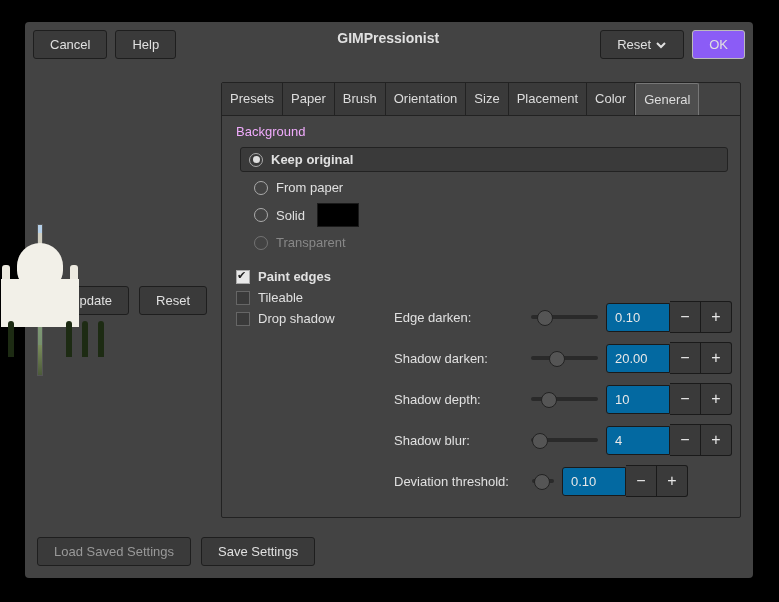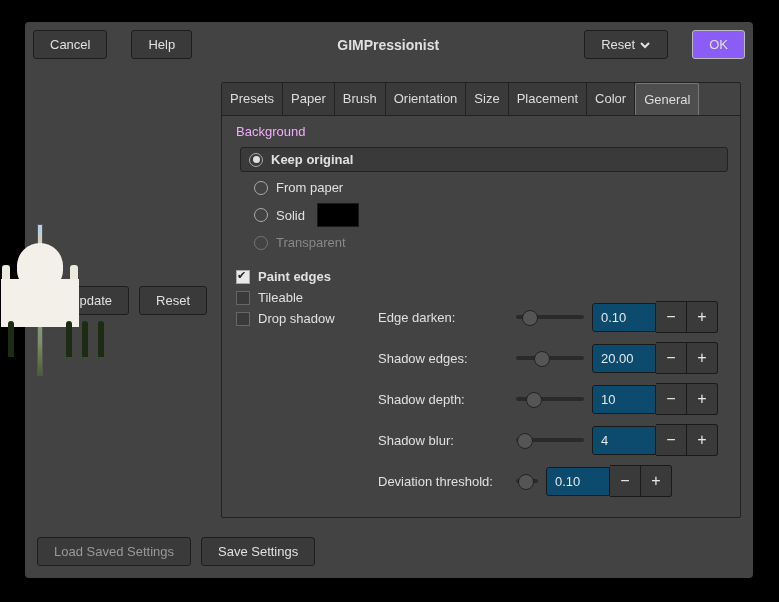--- a/index.html
+++ b/index.html
@@ -1,17 +1,17 @@
 <!DOCTYPE html>
 <html><head>
 <meta charset="utf-8">
 <style>
 html,body{margin:0;padding:0;background:#000;font-family:sans-serif;font-size:13px;color:#e0e0e0;width:779px;height:602px;overflow:hidden}
 .dialog{position:absolute;left:25px;top:22px;width:728px;height:556px;background:#434343;border-radius:4px}
-.titlebar{display:flex;align-items:center;padding:8px 8px;gap:24px}
+.titlebar{display:flex;padding:8px 8px;gap:8px}
 .btn{background:#3a3a3a;border:1px solid #1e1e1e;border-radius:3px;padding:6px 16px;color:#e0e0e0;cursor:pointer;font-size:13px}
 .title{flex:1;text-align:center;font-weight:bold;font-size:14px}
 .ok{border:1px solid #bbb;background:#8b5cf6}
 .reset-dd{display:flex;align-items:center;gap:4px}
 .body{position:absolute;left:12px;top:60px;right:12px;bottom:60px;display:flex;gap:14px}
 .leftcol{width:170px;display:flex;flex-direction:row;align-items:center;gap:10px}
 .preview{width:170px;height:150px;background:linear-gradient(#b5cfe8 0%,#b5cfe8 50%,#8aa882 50%,#6a8060 100%);position:relative;border:1px solid #555}
 .dome{position:absolute;left:50%;top:18px;transform:translateX(-50%);width:46px;height:46px;background:#f2f0e8;border-radius:50% 50% 40% 40%}
 .tip{position:absolute;left:50%;top:8px;transform:translateX(-50%);width:4px;height:14px;background:#d0cec0}
 .base{position:absolute;left:50%;top:54px;transform:translateX(-50%);width:78px;height:48px;background:#f2f0e8}
@@ -31,27 +31,27 @@
 .radio{width:12px;height:12px;border:1px solid #aaa;border-radius:50%;display:inline-block;position:relative}
 .radio.on:after{content:"";position:absolute;left:2.5px;top:2.5px;width:7px;height:7px;background:#e0e0e0;border-radius:50%}
 .radio.disabled{opacity:.45}
 .disabled{color:#888}
 .swatch{width:40px;height:22px;background:#000;border:1px solid #1a1a1a;margin-left:4px}
 .checks{margin-top:12px}
 .checkrow{display:flex;align-items:center;gap:8px;padding:3px 6px}
 .chk{width:12px;height:12px;border:1px solid #aaa;background:#e8e8e8;display:inline-block;position:relative}
 .chk.on:after{content:"✔";position:absolute;left:0;top:-2px;font-size:11px;color:#222}
 .chk.off{background:#3a3a3a;border-color:#666}
-.sliders{position:absolute;left:156px;top:218px;right:8px}
+.sliders{position:absolute;left:172px;top:218px;right:8px}
 .srow{display:flex;align-items:center;gap:8px;margin-bottom:9px}
 .slabel{width:130px;font-size:13px}
 .track{position:relative;width:68px;height:4px;background:#2a2a2a;border-radius:2px}
 .thumb{position:absolute;top:-5px;width:14px;height:14px;background:#555;border:1px solid #222;border-radius:50%}
 .spin{display:flex;align-items:center}
-.spin input{width:46px;background:#0c4a6e;border:1px solid #1a1a1a;color:#e8e8e8;padding:6px 8px;font-size:13px;border-radius:3px 0 0 3px;text-align:left}
+.spin input{width:46px;background:#0369a1;border:1px solid #1a1a1a;color:#e8e8e8;padding:6px 8px;font-size:13px;border-radius:3px 0 0 3px;text-align:left}
 .stepbtn{width:30px;height:30px;background:#3a3a3a;border:1px solid #1a1a1a;color:#e8e8e8;font-size:16px;display:flex;align-items:center;justify-content:center;cursor:pointer}
 .stepbtn.minus{border-left:none}
 .stepbtn.plus{border-left:none;border-radius:0 3px 3px 0}
 .footer{position:absolute;left:12px;bottom:12px;display:flex;gap:10px}
 .btn.dim{color:#999}
 svg{display:block}
 </style>
 </head>
 <body>
 
@@ -148,21 +148,21 @@
           <div class="track">
               <div class="thumb" style="left:6px"></div>
             </div>
           <div class="spin">
             <input value="0.10" style="">
             <div class="stepbtn minus">−</div>
             <div class="stepbtn plus">+</div>
           </div>
         </div>
         <div class="srow">
-          <div class="slabel">Shadow edges:</div>
+          <div class="slabel">Shadow darken:</div>
           <div class="track">
               <div class="thumb" style="left:18px"></div>
             </div>
           <div class="spin">
             <input value="20.00" style="">
             <div class="stepbtn minus">−</div>
             <div class="stepbtn plus">+</div>
           </div>
         </div>
         <div class="srow">

